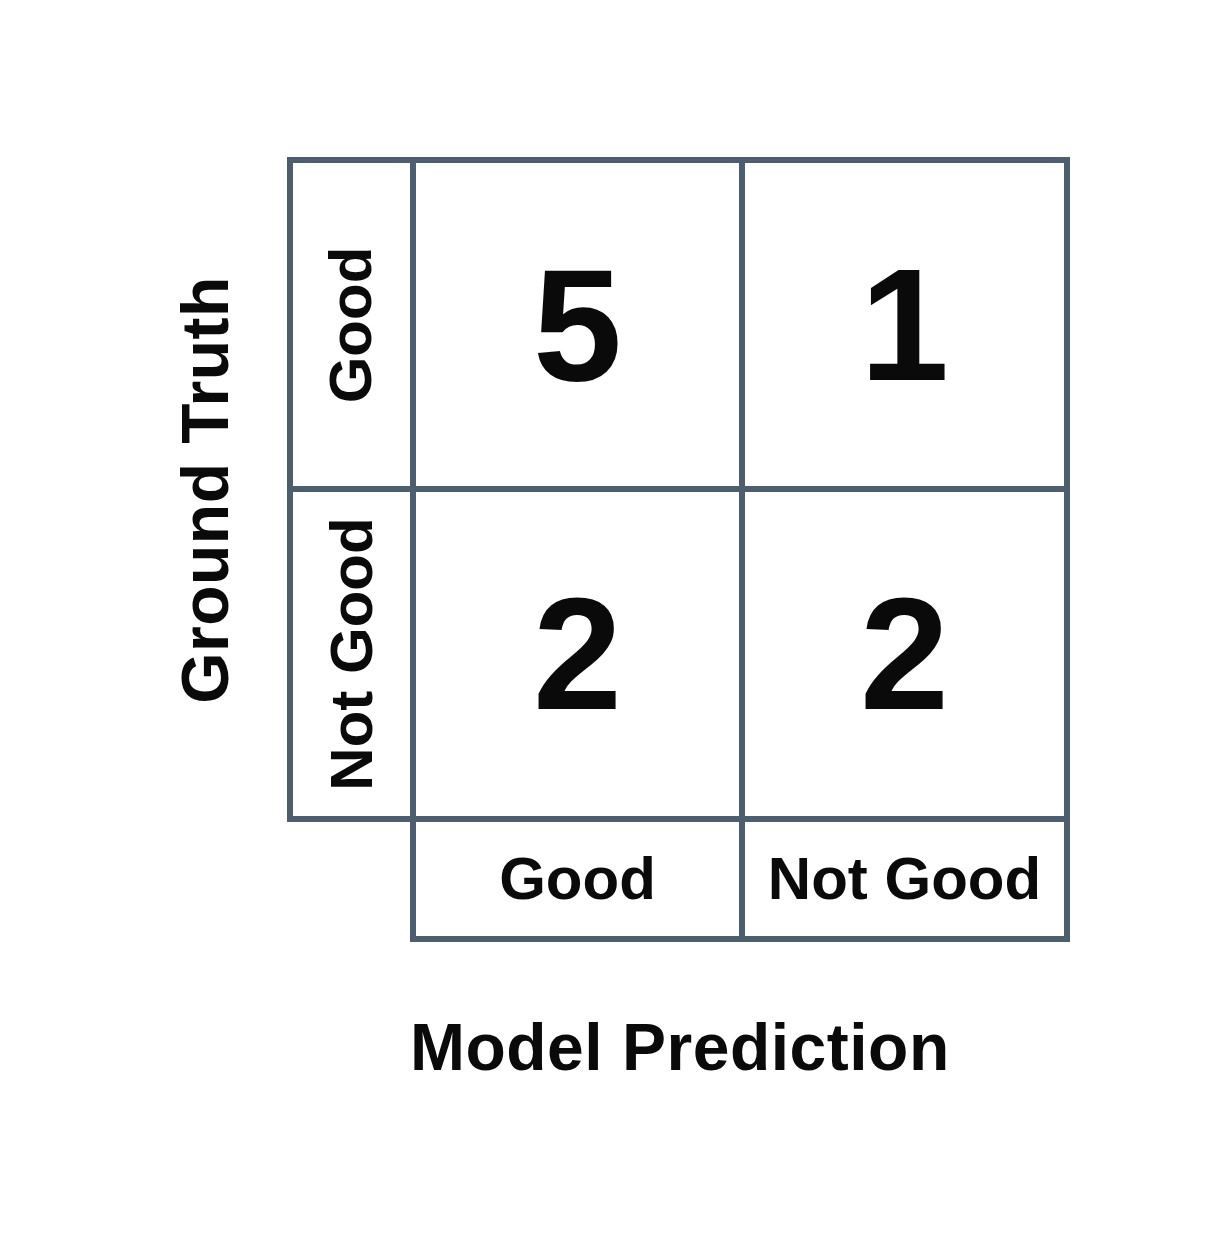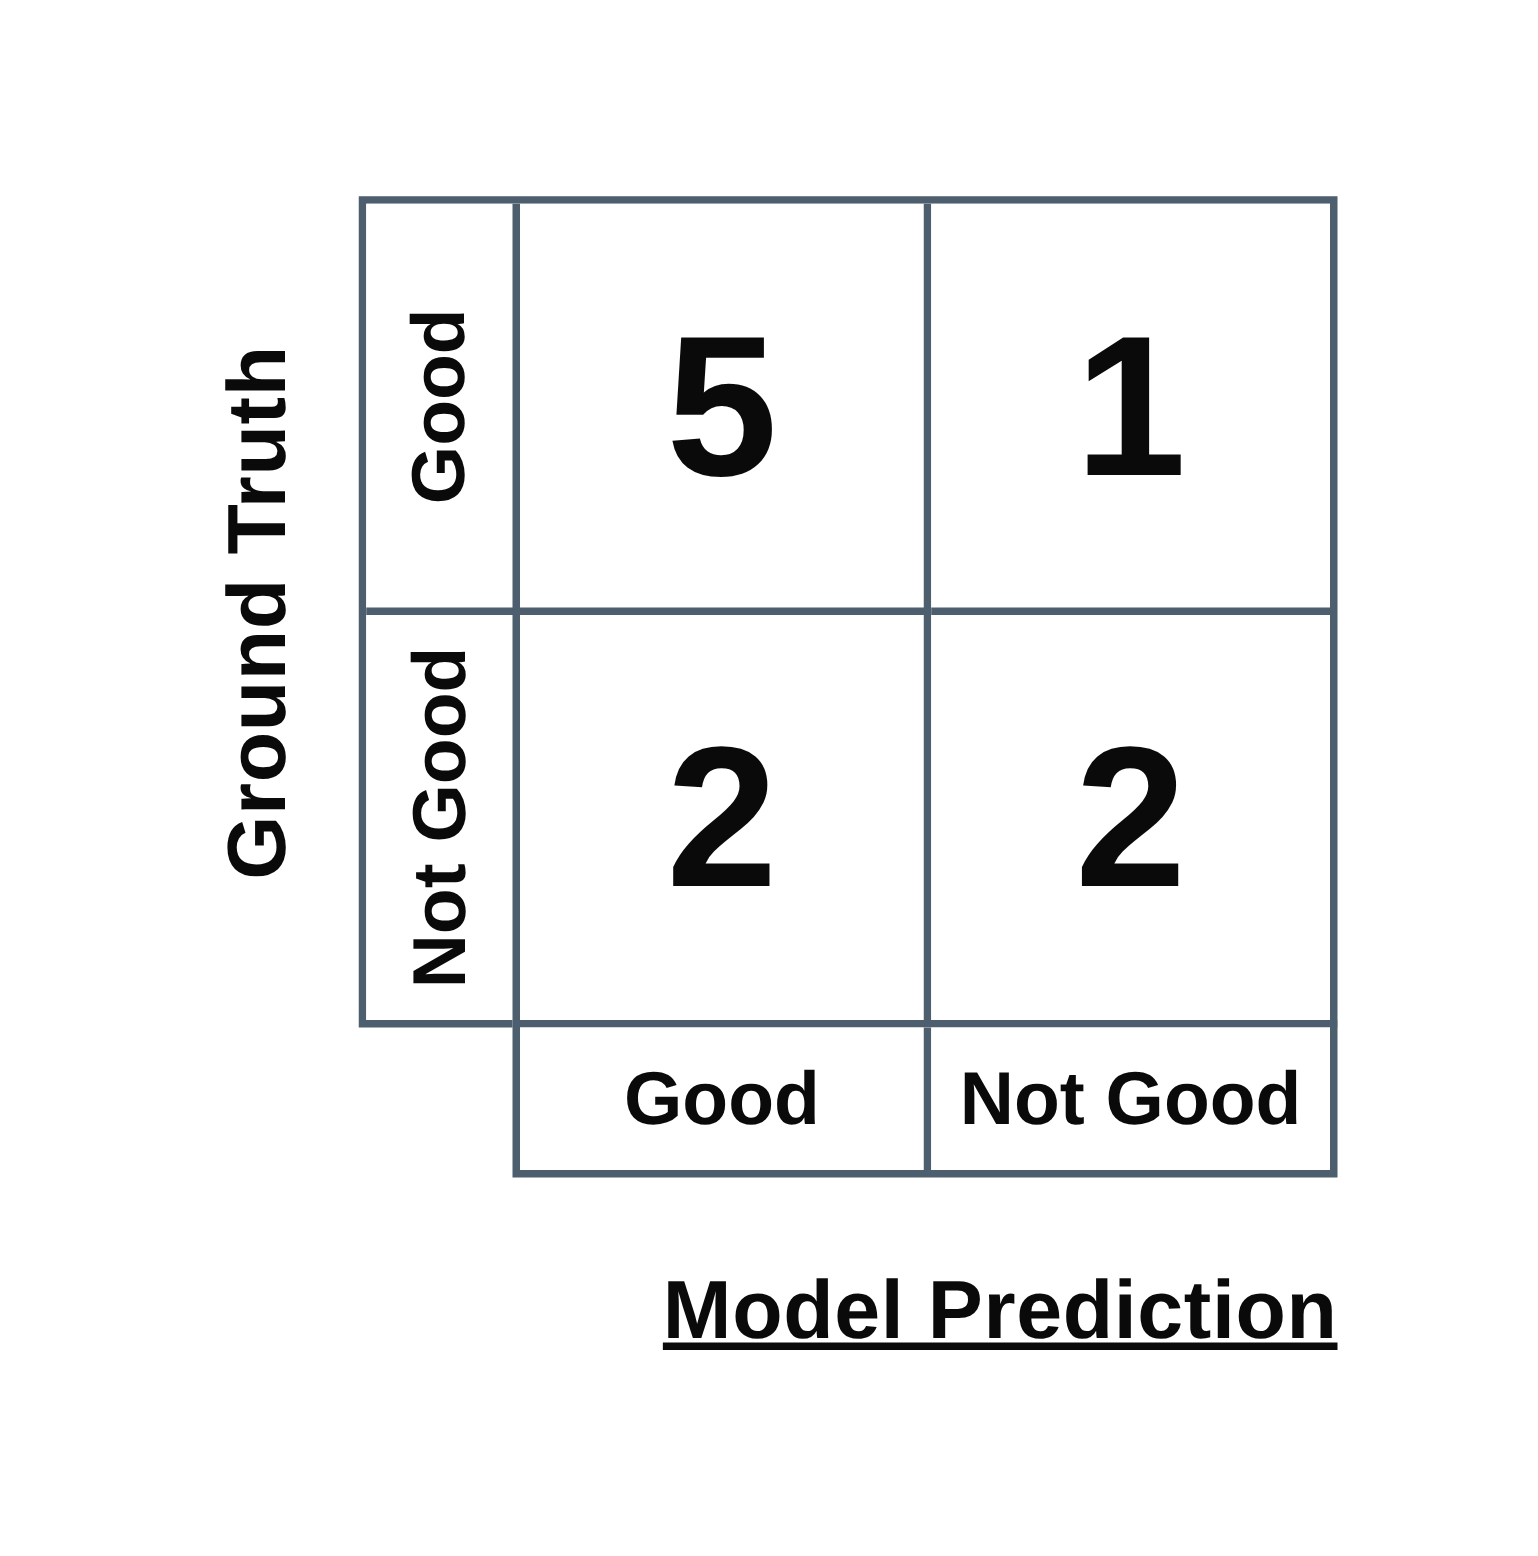--- a/index.html
+++ b/index.html
@@ -30,26 +30,25 @@
     font-weight: 700;
     line-height: 1;
     letter-spacing: 0.5px;
   }
   
   .x-axis-title {
     position: absolute;
     left: 410px;
     width: 660px;
     top: 1014px;
-    text-align: right;
+    text-align: left;
     font-size: 66px;
     font-weight: 700;
     line-height: 1;
     letter-spacing: 0.5px;
-    text-decoration: underline;
   }
   
   .matrix {
     position: absolute;
     left: 287px;
     top: 157px;
     width: 783px;
     height: 665px;
     border: 6px solid var(--line);
     box-sizing: border-box;

